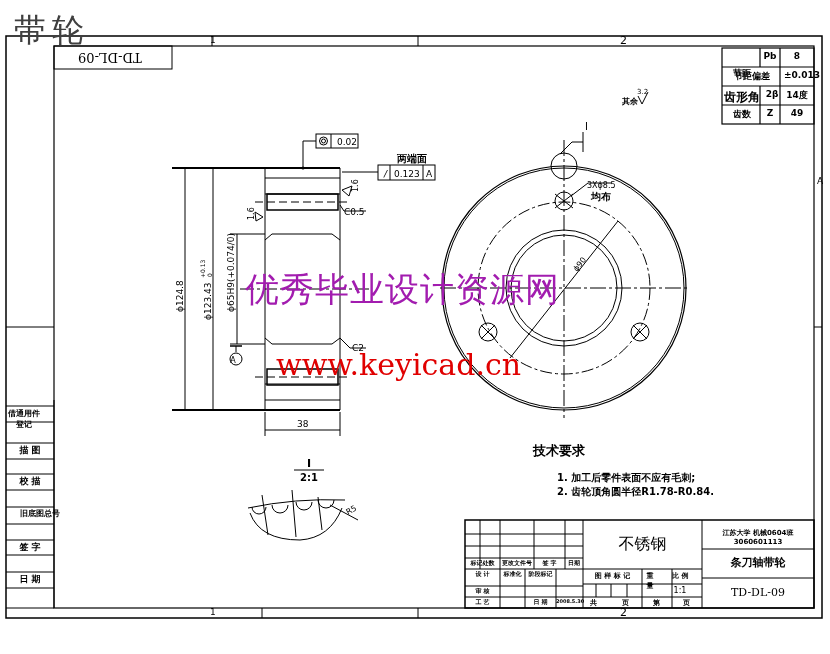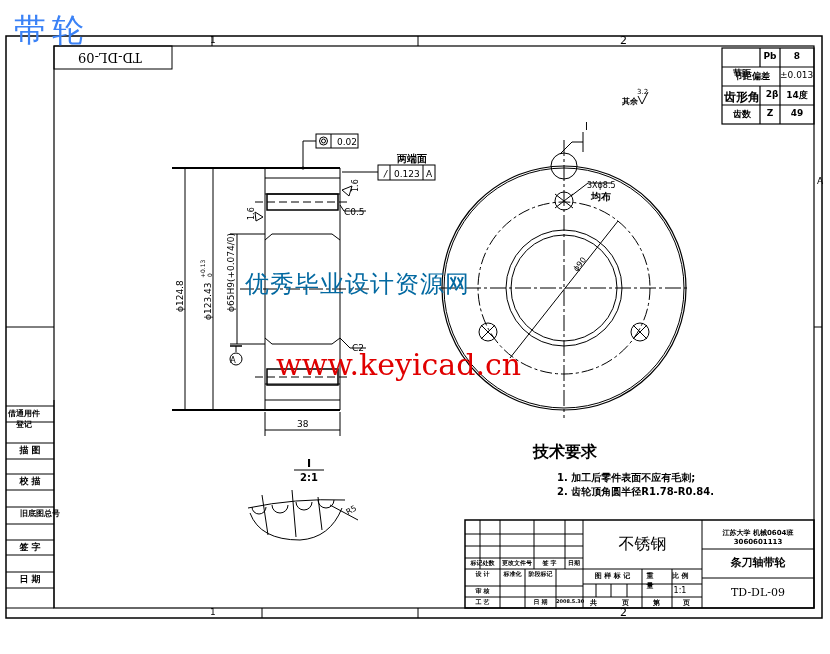--- a/index.html
+++ b/index.html
@@ -1,20 +1,20 @@
 <!DOCTYPE html>
 <html><head>
 <meta charset="utf-8">
 <style>
   html,body{margin:0;padding:0;background:#fff;}
   body{width:830px;height:654px;position:relative;overflow:hidden;font-family:"DejaVu Sans",sans-serif;color:#000;}
   .abs{position:absolute;}
   svg text{font-family:"DejaVu Sans",sans-serif;}
-  .wm-title{position:absolute;left:14px;top:14px;font-family:"DejaVu Serif",serif;font-size:32px;color:#3b82f6;letter-spacing:6px;line-height:1;}
-  .wm1{position:absolute;left:245px;top:272px;font-family:"DejaVu Serif",serif;font-size:24px;color:#0369a1;letter-spacing:1px;line-height:1;white-space:nowrap;}
+  .wm-title{position:absolute;left:14px;top:14px;font-family:"DejaVu Serif",serif;font-size:32px;color:#404040;letter-spacing:6px;line-height:1;}
+  .wm1{position:absolute;left:245px;top:272px;font-family:"DejaVu Serif",serif;font-size:34px;color:#a21caf;letter-spacing:1px;line-height:1;white-space:nowrap;}
   .wm2{position:absolute;left:276px;top:350px;font-family:"DejaVu Serif",serif;font-size:30px;color:#e00000;line-height:1;white-space:nowrap;}
 </style>
 </head>
 <body>
 
 <svg class="abs" style="left:0;top:0" width="830" height="654" viewBox="0 0 830 654">
 
   <rect x="6" y="36" width="816" height="582" fill="none" stroke="#000" stroke-width="1.5"></rect>
 
   <rect x="54" y="46" width="760" height="562" fill="none" stroke="#000" stroke-width="1.2"></rect>
@@ -225,29 +225,29 @@
 <div class="abs" style="left:620px;top:34px;font-size:11px">2</div>
 <div class="abs" style="left:210px;top:607px;font-size:9px">1</div>
 <div class="abs" style="left:620px;top:606px;font-size:11px">2</div>
 <div class="abs" style="left:817px;top:176px;font-size:9px">A</div>
 <div class="abs" style="left:78px;top:50px;font-size:13px;font-family:'DejaVu Serif',serif;transform:scale(-1,-1)">TD-DL-09</div>
 
 <div class="abs" style="left:724px;top:67px;width:36px;font-size:9px;font-weight:bold;text-align:center">节距</div>
 <div class="abs" style="left:760px;top:51px;width:20px;font-size:9px;font-weight:bold;text-align:center">Pb</div>
 <div class="abs" style="left:780px;top:51px;width:34px;font-size:9px;font-weight:bold;text-align:center">8</div>
 <div class="abs" style="left:724px;top:70px;width:56px;font-size:9px;font-weight:bold;text-align:center">节距偏差</div>
-<div class="abs" style="left:780px;top:70px;width:22px;font-size:9px;font-weight:normal;text-align:right">±0.013</div>
+<div class="abs" style="left:780px;top:70px;width:40px;font-size:9px;font-weight:bold;text-align:right">±0.013</div>
 <div class="abs" style="left:724px;top:89px;width:36px;font-size:12px;font-weight:bold;text-align:center">齿形角</div>
 <div class="abs" style="left:760px;top:89px;width:24px;font-size:9px;font-weight:bold;text-align:center">2β</div>
 <div class="abs" style="left:780px;top:89px;width:34px;font-size:9px;font-weight:bold;text-align:center">14度</div>
 <div class="abs" style="left:724px;top:108px;width:36px;font-size:9px;font-weight:bold;text-align:center">齿数</div>
 <div class="abs" style="left:760px;top:108px;width:20px;font-size:9px;font-weight:bold;text-align:center">Z</div>
 <div class="abs" style="left:780px;top:108px;width:34px;font-size:9px;font-weight:bold;text-align:center">49</div>
 
-<div class="abs" style="left:533px;top:442px;font-size:16px;font-weight:bold">技术要求</div>
+<div class="abs" style="left:533px;top:442px;font-size:13px;font-weight:bold">技术要求</div>
 <div class="abs" style="left:557px;top:471px;font-size:10px;font-weight:bold">1. 加工后零件表面不应有毛刺;</div>
 <div class="abs" style="left:557px;top:485px;font-size:10px;font-weight:bold">2. 齿轮顶角圆半径R1.78-R0.84.</div>
 
 <div class="abs" style="left:6px;top:408px;width:36px;font-size:8px;font-weight:bold;text-align:center">借通用件登记</div>
 <div class="abs" style="left:6px;top:444px;width:48px;font-size:9px;font-weight:bold;text-align:center">描 图</div>
 <div class="abs" style="left:6px;top:475px;width:48px;font-size:9px;font-weight:bold;text-align:center">校 描</div>
 <div class="abs" style="left:6px;top:508px;width:68px;font-size:8px;font-weight:bold;text-align:center">旧底图总号</div>
 <div class="abs" style="left:6px;top:541px;width:48px;font-size:9px;font-weight:bold;text-align:center">签 字</div>
 <div class="abs" style="left:6px;top:573px;width:48px;font-size:9px;font-weight:bold;text-align:center">日 期</div>
 

